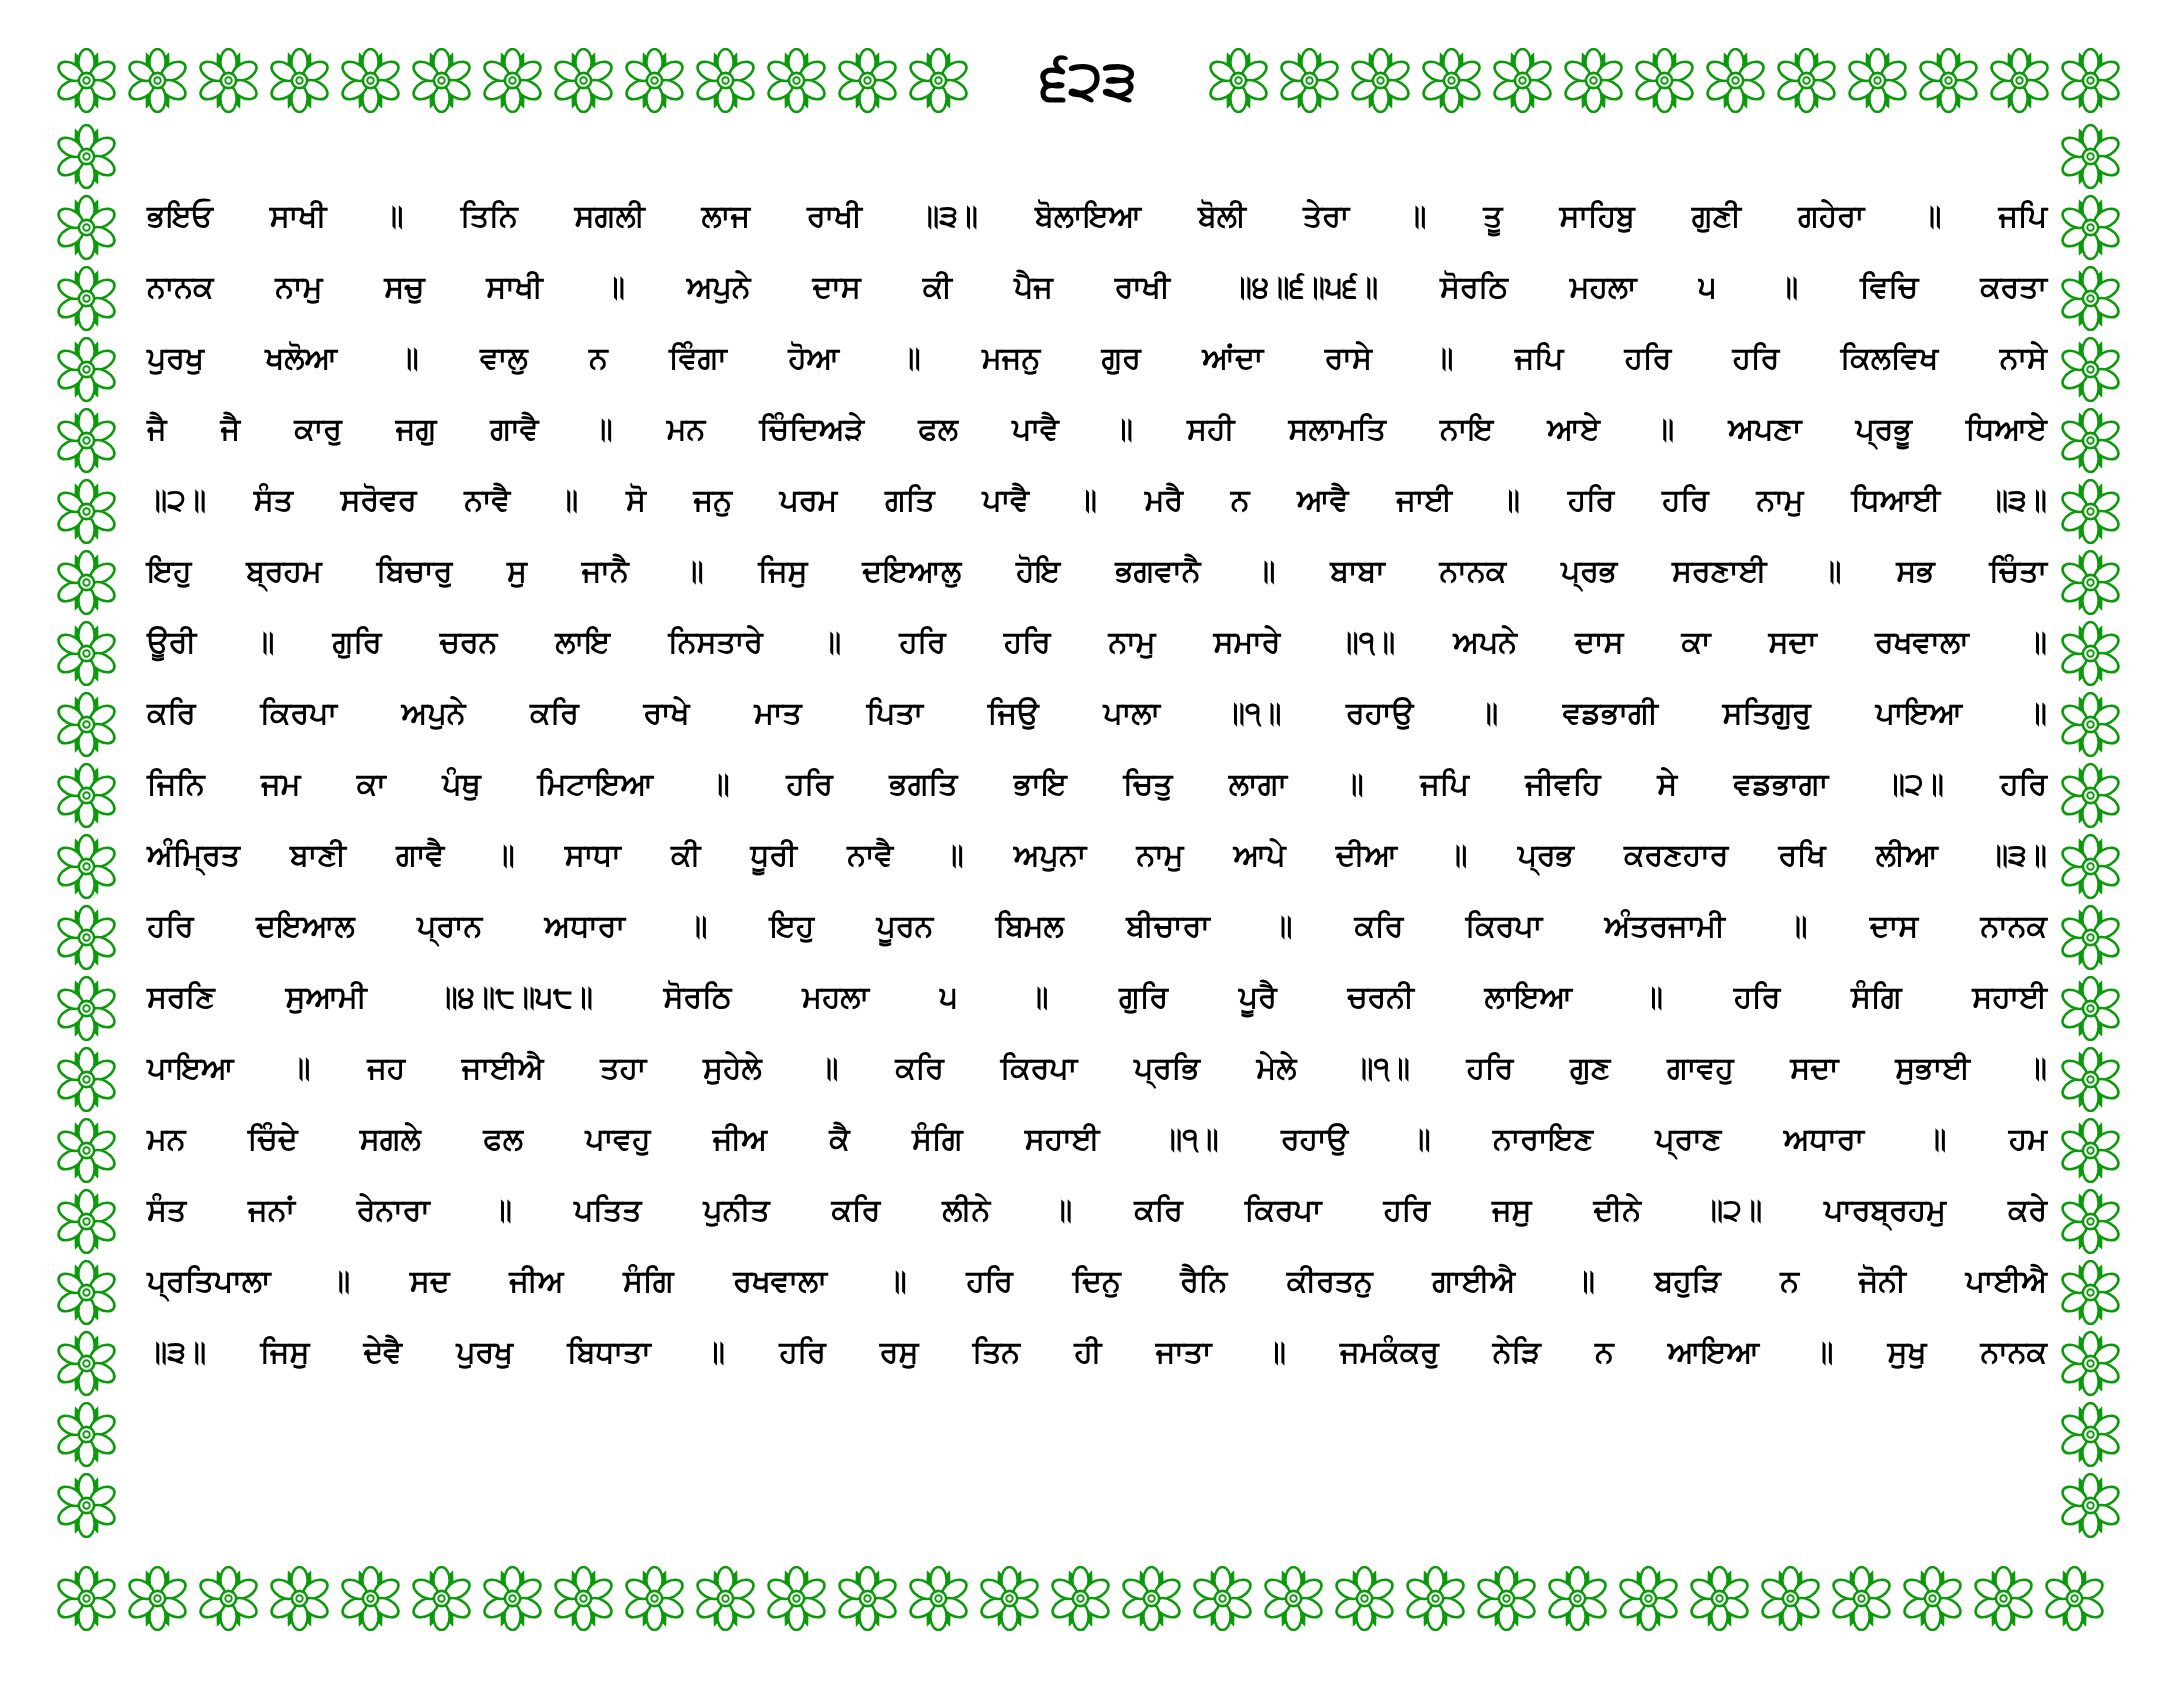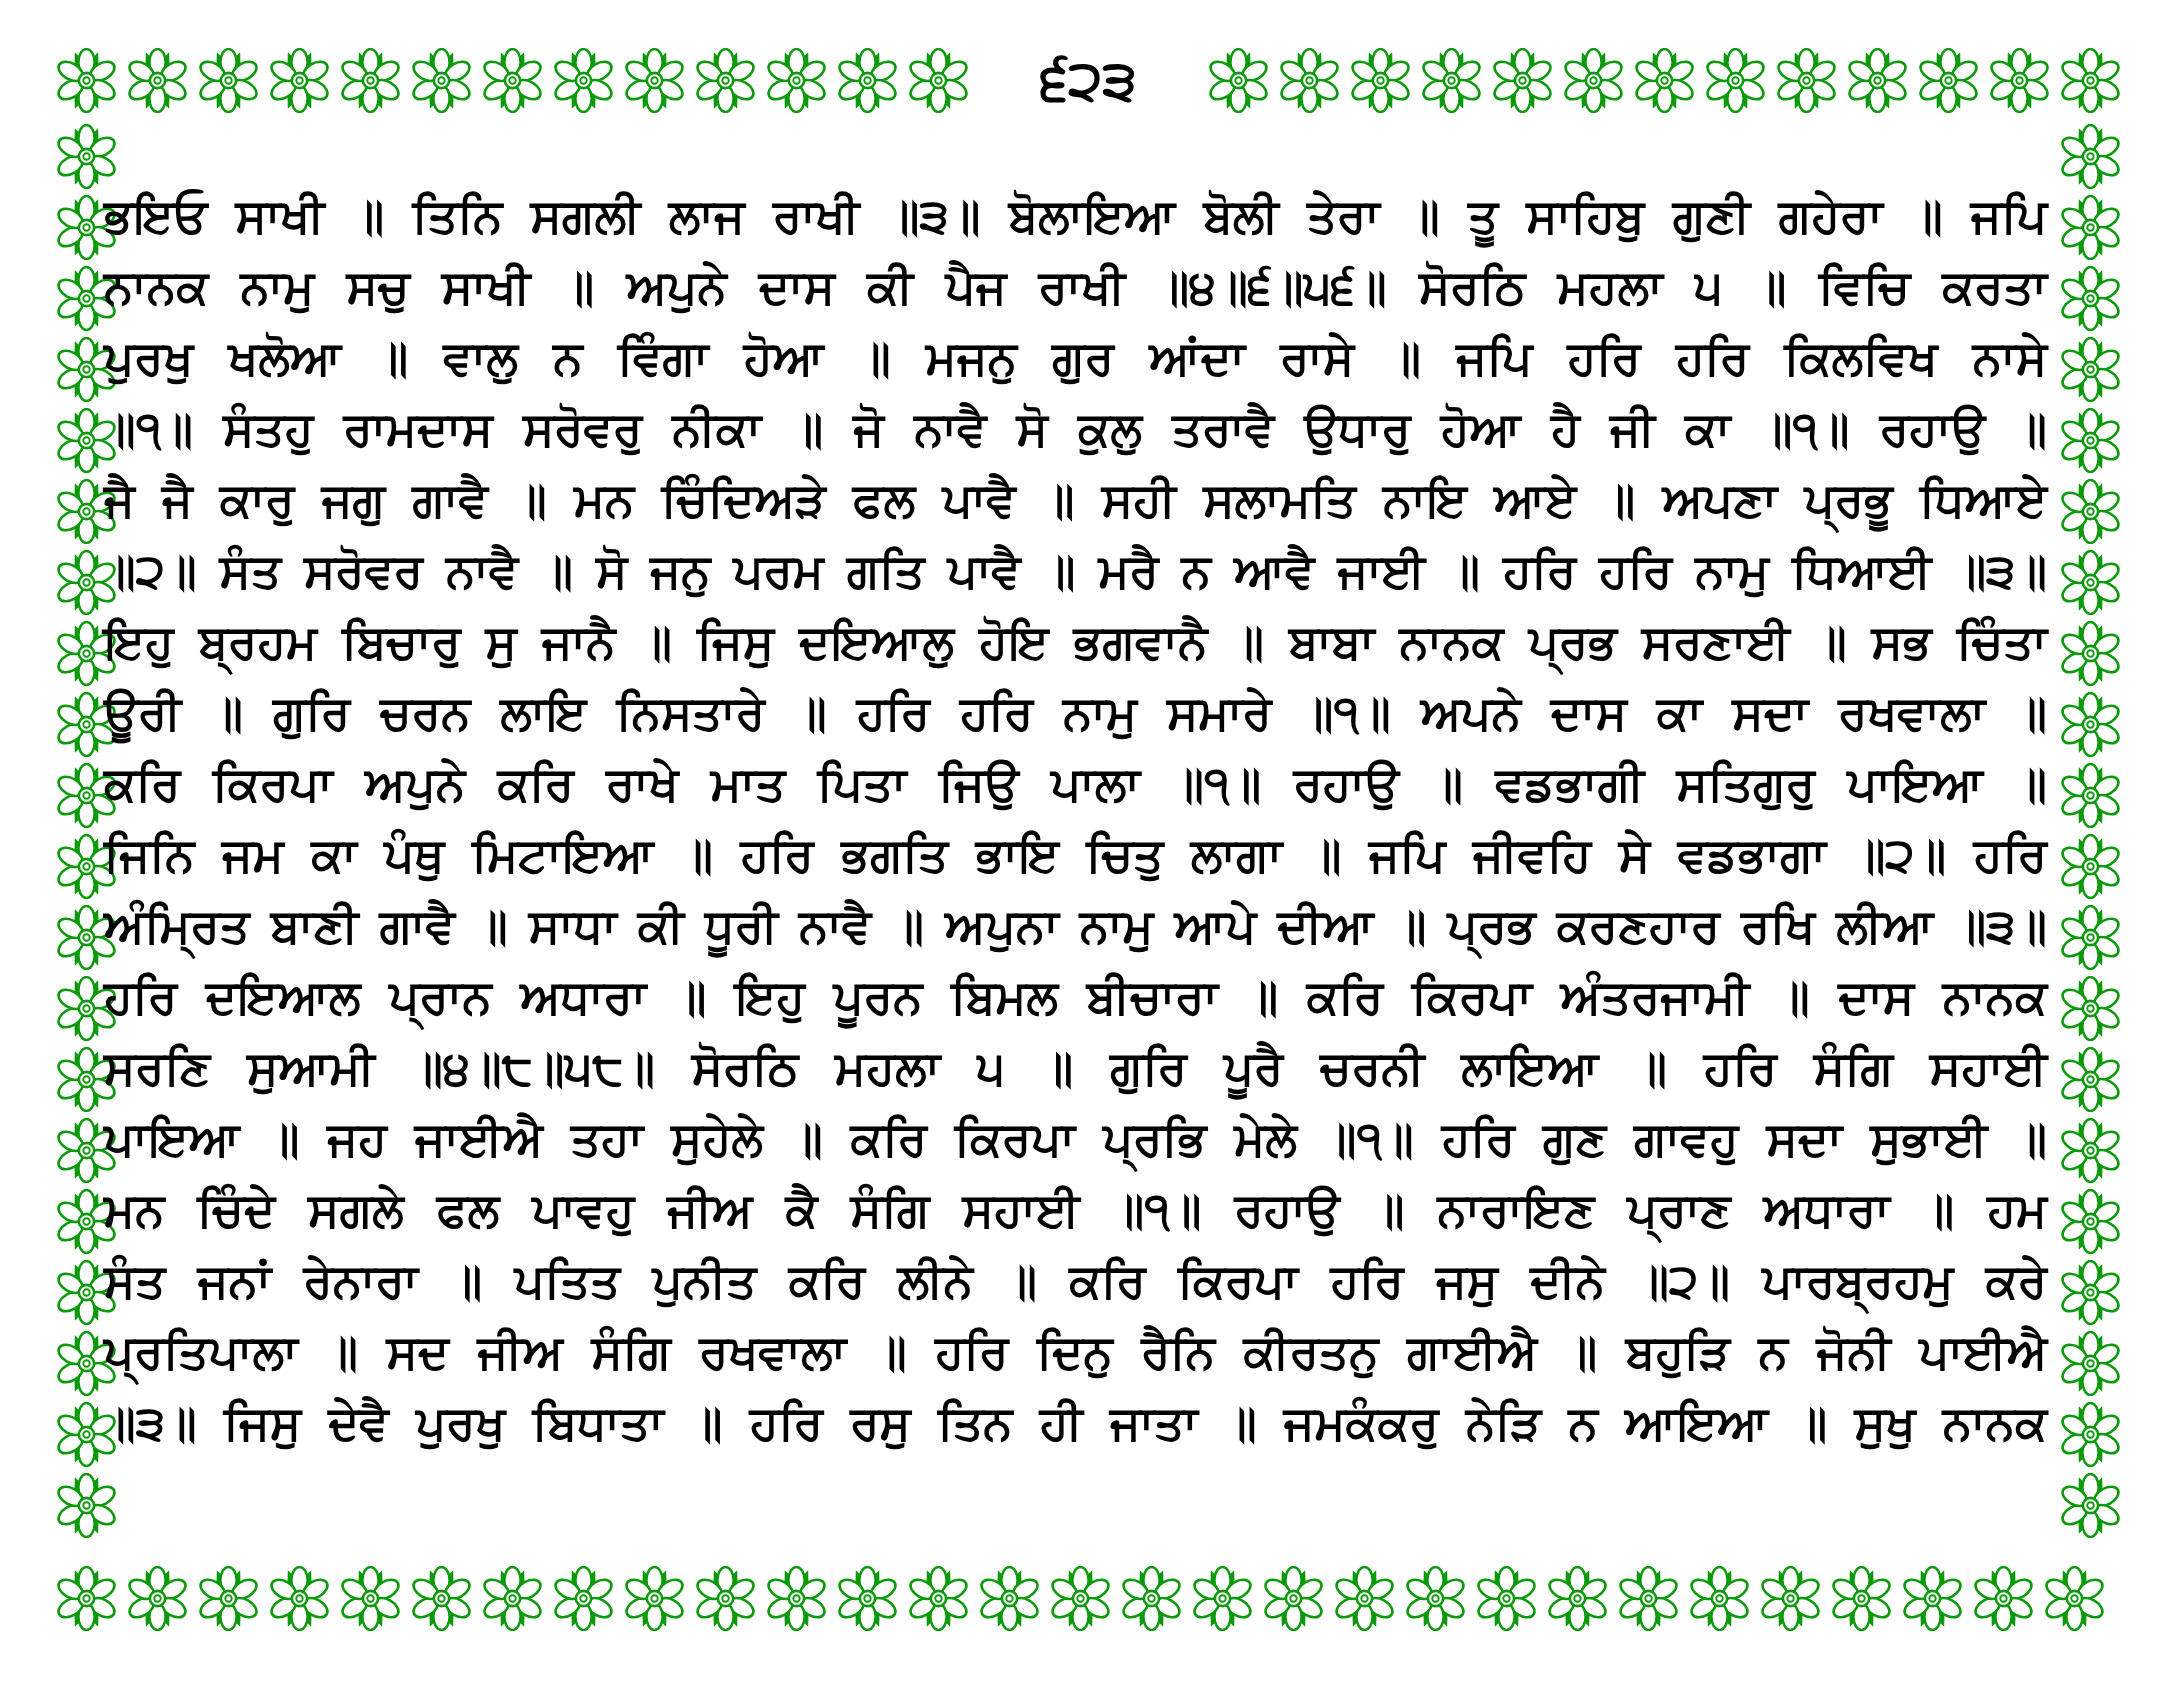--- a/index.html
+++ b/index.html
@@ -12,24 +12,25 @@
   .seg{display:flex;gap:6px}
   .seg-v{display:flex;flex-direction:column;gap:6px;position:absolute;top:124px}
   .border-left{left:54px}
   .border-right{left:2058px}
   .border-bottom{position:absolute;left:54px;top:1566px;display:flex;gap:6px}
   .page-number{
     font-size:55px;font-weight:bold;color:#000;padding:0 28px;line-height:65px;white-space:nowrap;
   }
   .text-block{position:absolute;left:104px;top:180px;width:1943px}
   .line{
-    font-size:47px;font-weight:bold;color:#000;
+    font-size:30px;font-weight:bold;color:#000;
     height:71px;line-height:71px;
     text-align:justify;text-align-last:justify;
     overflow:visible;
+    margin-left:43px;
   }
 </style>
 </head>
 <body>
 
 <svg width="0" height="0" style="position:absolute">
   <defs>
     <g id="flower-shape">
       <g fill="currentColor" stroke="none">
         <path d="M32 2 L40 20 L24 20 Z" transform="rotate(22.5 32 32)"></path>
@@ -354,21 +355,20 @@
       </svg>
       <svg class="flower" viewBox="0 0 64 64">
         <use href="#flower-shape"></use>
       </svg>
     </div>
 
   <div class="text-block">
     <div class="line">ਭਇਓ ਸਾਖੀ ॥ ਤਿਨਿ ਸਗਲੀ ਲਾਜ ਰਾਖੀ ॥੩॥ ਬੋਲਾਇਆ ਬੋਲੀ ਤੇਰਾ ॥ ਤੂ ਸਾਹਿਬੁ ਗੁਣੀ ਗਹੇਰਾ ॥ ਜਪਿ</div>
     <div class="line">ਨਾਨਕ ਨਾਮੁ ਸਚੁ ਸਾਖੀ ॥ ਅਪੁਨੇ ਦਾਸ ਕੀ ਪੈਜ ਰਾਖੀ ॥੪॥੬॥੫੬॥ ਸੋਰਠਿ ਮਹਲਾ ੫ ॥ ਵਿਚਿ ਕਰਤਾ</div>
     <div class="line">ਪੁਰਖੁ ਖਲੋਆ ॥ ਵਾਲੁ ਨ ਵਿੰਗਾ ਹੋਆ ॥ ਮਜਨੁ ਗੁਰ ਆਂਦਾ ਰਾਸੇ ॥ ਜਪਿ ਹਰਿ ਹਰਿ ਕਿਲਵਿਖ ਨਾਸੇ</div>
-    <div class="line">॥੧॥ ਸੰਤਹੁ ਰਾਮਦਾਸ ਸਰੋਵਰੁ ਨੀਕਾ ॥ ਜੋ ਨਾਵੈ ਸੋ ਕੁਲੁ ਤਰਾਵੈ ਉਧਾਰੁ ਹੋਆ ਹੈ ਜੀ ਕਾ ॥੧॥ ਰਹਾਉ ॥</div>
     <div class="line">ਜੈ ਜੈ ਕਾਰੁ ਜਗੁ ਗਾਵੈ ॥ ਮਨ ਚਿੰਦਿਅੜੇ ਫਲ ਪਾਵੈ ॥ ਸਹੀ ਸਲਾਮਤਿ ਨਾਇ ਆਏ ॥ ਅਪਣਾ ਪ੍ਰਭੂ ਧਿਆਏ</div>
     <div class="line">॥੨॥ ਸੰਤ ਸਰੋਵਰ ਨਾਵੈ ॥ ਸੋ ਜਨੁ ਪਰਮ ਗਤਿ ਪਾਵੈ ॥ ਮਰੈ ਨ ਆਵੈ ਜਾਈ ॥ ਹਰਿ ਹਰਿ ਨਾਮੁ ਧਿਆਈ ॥੩॥</div>
     <div class="line">ਇਹੁ ਬ੍ਰਹਮ ਬਿਚਾਰੁ ਸੁ ਜਾਨੈ ॥ ਜਿਸੁ ਦਇਆਲੁ ਹੋਇ ਭਗਵਾਨੈ ॥ ਬਾਬਾ ਨਾਨਕ ਪ੍ਰਭ ਸਰਣਾਈ ॥ ਸਭ ਚਿੰਤਾ</div>
     <div class="line">ਊਰੀ ॥ ਗੁਰਿ ਚਰਨ ਲਾਇ ਨਿਸਤਾਰੇ ॥ ਹਰਿ ਹਰਿ ਨਾਮੁ ਸਮਾਰੇ ॥੧॥ ਅਪਨੇ ਦਾਸ ਕਾ ਸਦਾ ਰਖਵਾਲਾ ॥</div>
     <div class="line">ਕਰਿ ਕਿਰਪਾ ਅਪੁਨੇ ਕਰਿ ਰਾਖੇ ਮਾਤ ਪਿਤਾ ਜਿਉ ਪਾਲਾ ॥੧॥ ਰਹਾਉ ॥ ਵਡਭਾਗੀ ਸਤਿਗੁਰੁ ਪਾਇਆ ॥</div>
     <div class="line">ਜਿਨਿ ਜਮ ਕਾ ਪੰਥੁ ਮਿਟਾਇਆ ॥ ਹਰਿ ਭਗਤਿ ਭਾਇ ਚਿਤੁ ਲਾਗਾ ॥ ਜਪਿ ਜੀਵਹਿ ਸੇ ਵਡਭਾਗਾ ॥੨॥ ਹਰਿ</div>
     <div class="line">ਅੰਮ੍ਰਿਤ ਬਾਣੀ ਗਾਵੈ ॥ ਸਾਧਾ ਕੀ ਧੂਰੀ ਨਾਵੈ ॥ ਅਪੁਨਾ ਨਾਮੁ ਆਪੇ ਦੀਆ ॥ ਪ੍ਰਭ ਕਰਣਹਾਰ ਰਖਿ ਲੀਆ ॥੩॥</div>
     <div class="line">ਹਰਿ ਦਇਆਲ ਪ੍ਰਾਨ ਅਧਾਰਾ ॥ ਇਹੁ ਪੂਰਨ ਬਿਮਲ ਬੀਚਾਰਾ ॥ ਕਰਿ ਕਿਰਪਾ ਅੰਤਰਜਾਮੀ ॥ ਦਾਸ ਨਾਨਕ</div>
     <div class="line">ਸਰਣਿ ਸੁਆਮੀ ॥੪॥੮॥੫੮॥ ਸੋਰਠਿ ਮਹਲਾ ੫ ॥ ਗੁਰਿ ਪੂਰੈ ਚਰਨੀ ਲਾਇਆ ॥ ਹਰਿ ਸੰਗਿ ਸਹਾਈ</div>
     <div class="line">ਪਾਇਆ ॥ ਜਹ ਜਾਈਐ ਤਹਾ ਸੁਹੇਲੇ ॥ ਕਰਿ ਕਿਰਪਾ ਪ੍ਰਭਿ ਮੇਲੇ ॥੧॥ ਹਰਿ ਗੁਣ ਗਾਵਹੁ ਸਦਾ ਸੁਭਾਈ ॥</div>

